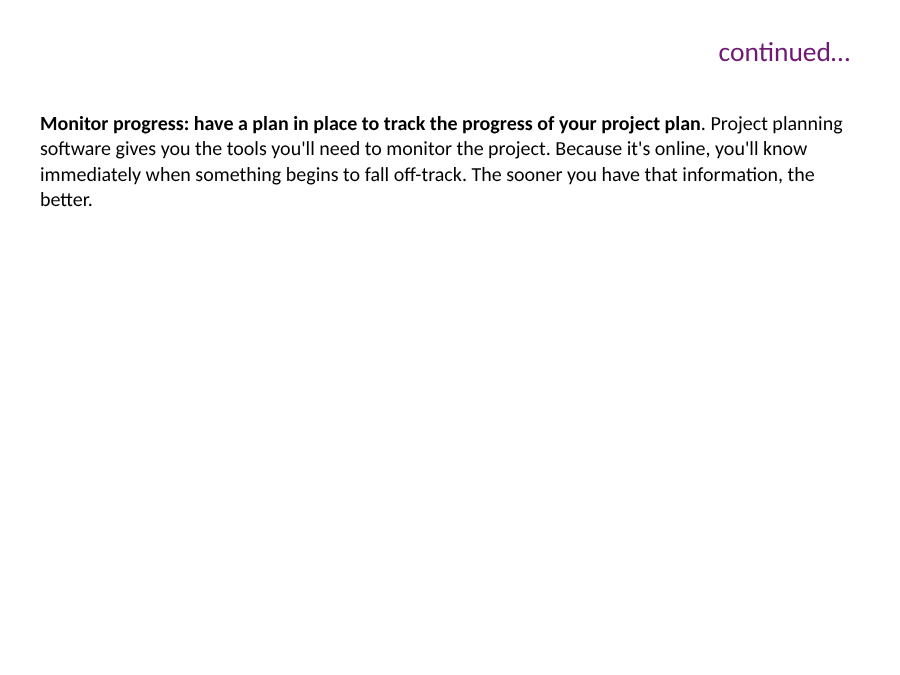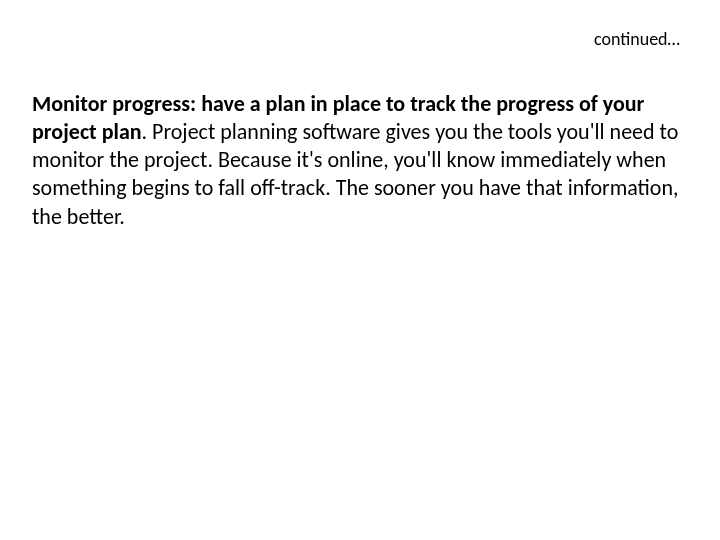--- a/index.html
+++ b/index.html
@@ -12,29 +12,29 @@
       height: 540px;
       background: #ffffff;
       font-family: Calibri, "Segoe UI", Arial, sans-serif;
       color: #000000;
       position: relative;
     }
     .header {
       position: absolute;
       top: 28px;
       right: 40px;
-      font-size: 18px;
-      color: #000000;
+      font-size: 22px;
+      color: #701a75;
     }
     .content {
       position: absolute;
       top: 90px;
       left: 32px;
       right: 40px;
-      font-size: 22px;
+      font-size: 16px;
       line-height: 1.28;
       color: #000000;
     }
     .bold {
       font-weight: bold;
     }
   </style>
 </head>
 <body>
 

